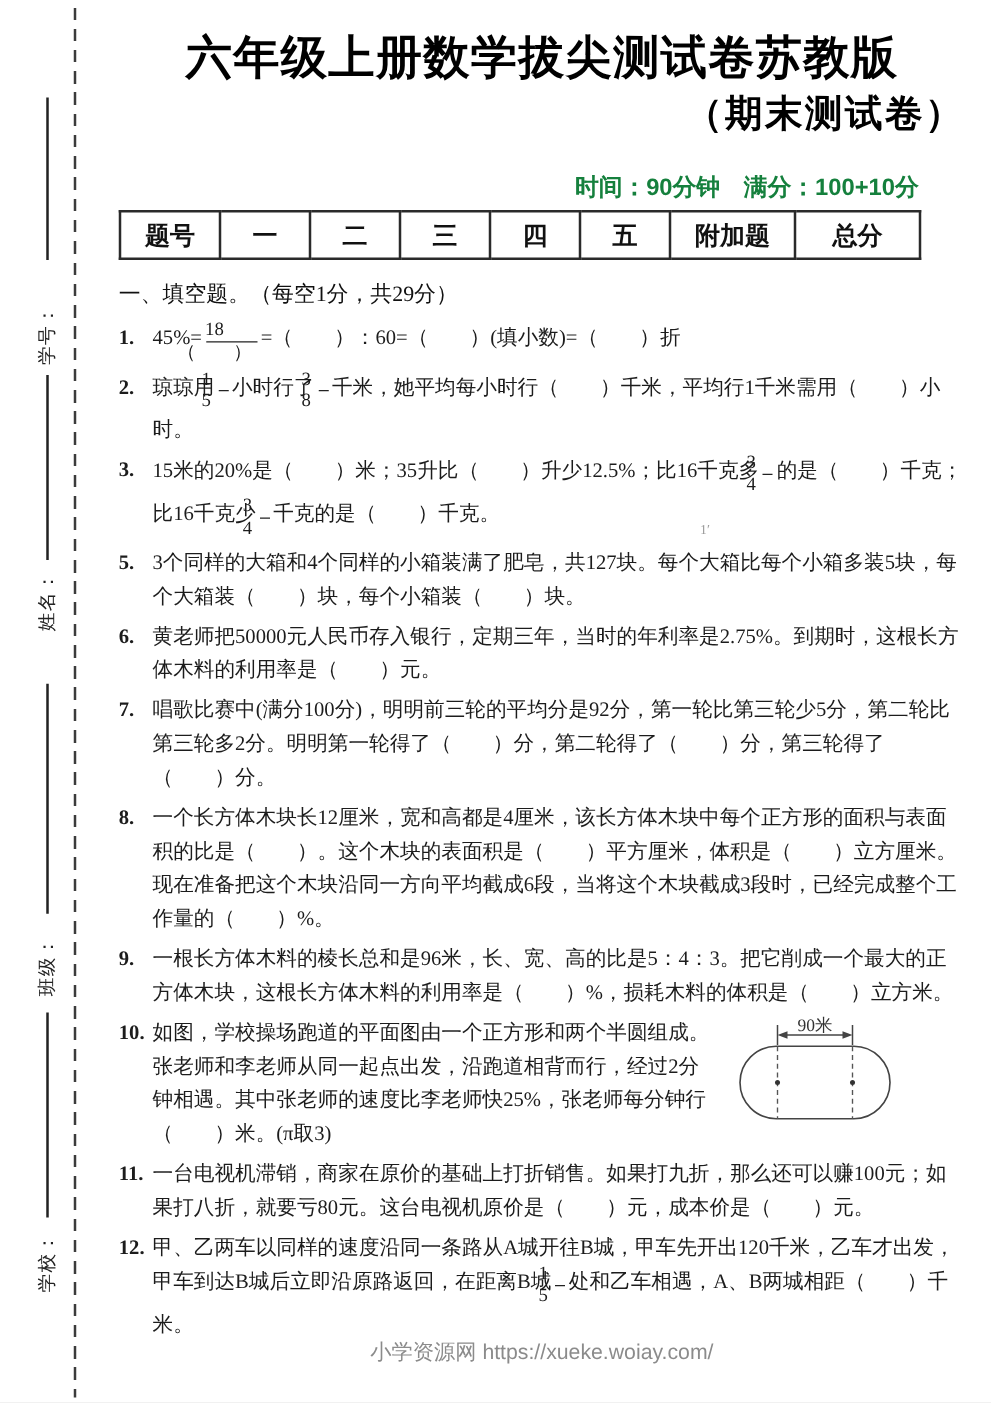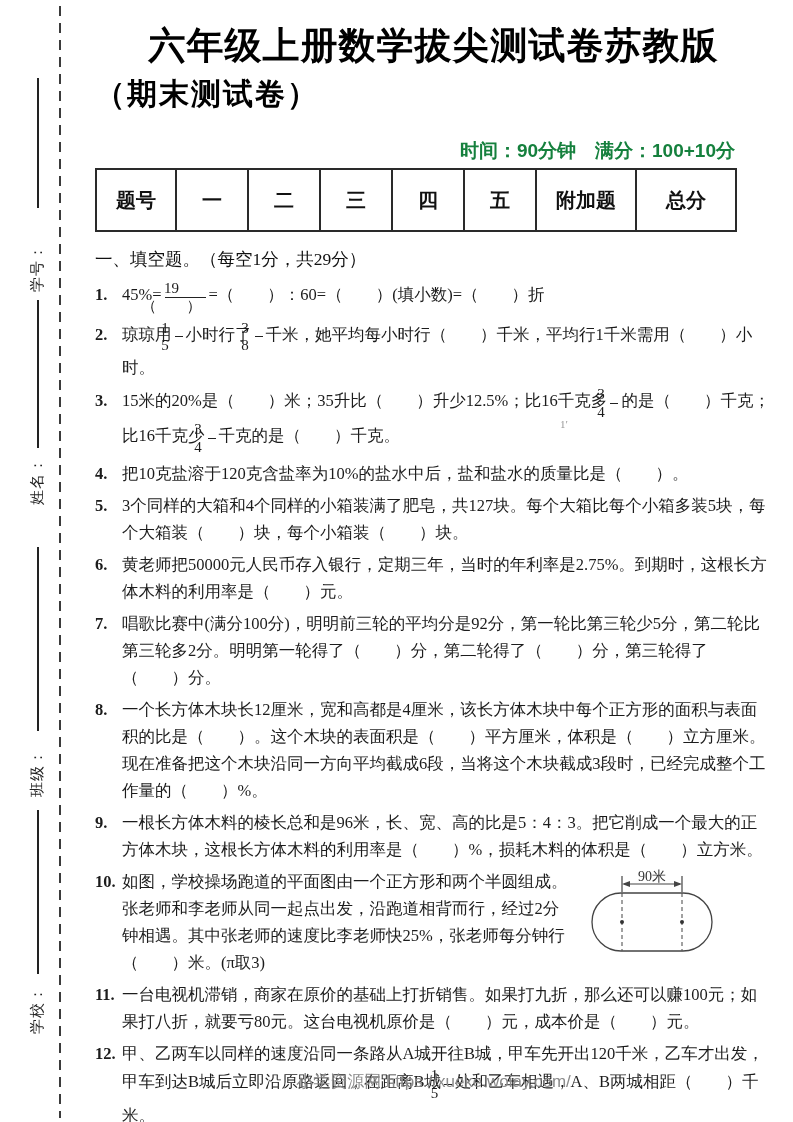--- a/index.html
+++ b/index.html
@@ -19,32 +19,32 @@
     transform:rotate(-90deg); transform-origin:0 0;
     font-size:15px; letter-spacing:1px; color:#222;
   }
   
   .content { position:absolute; left:95px; top:24px; width:677px; }
   .title {
     font-family:"Liberation Sans", sans-serif; font-weight:bold;
     font-size:37px; line-height:44px; text-align:center; letter-spacing:1px; color:#000;
   }
   .subtitle {
-    font-family:Liberation Sans, sans-serif; font-weight:bold;
-    font-size:30px; line-height:40px; text-align:left; letter-spacing:2px; margin-top:6px; color:#000;
+    font-family:Liberation Mono, monospace; font-weight:bold;
+    font-size:30px; line-height:40px; text-align:right; letter-spacing:2px; margin-top:6px; color:#000;
   }
   .exam-info {
     width:640px; margin-top:25px; text-align:right;
     font-family:"Liberation Sans", sans-serif; font-weight:bold; font-size:19px; line-height:24px; color:#15803d;
   }
   
   .score-table { border-collapse:collapse; width:640px; margin-top:5px; table-layout:fixed; }
   .score-table td {
     border:2px solid #2a2a2a; height:36px; text-align:center; vertical-align:middle;
-    font-size:20px; font-weight:bold; color:#111; padding:12px;
+    font-size:20px; font-weight:bold; color:#111; padding:0;
   }
   
   .section-heading { margin:15px 0 9px 0; font-size:17.5px; font-weight:normal; color:#111; }
   .q { position:relative; font-size:16.5px; line-height:27px; padding-left:27px; text-indent:-27px; margin-bottom:5px; }
   .qno { display:inline-block; width:27px; text-indent:0; font-weight:bold; }
   .frac {
     display:inline-block; text-align:center; vertical-align:-0.7em;
     line-height:1.12; font-size:15px; margin:0 3px;
   }
   .frac .fnum { display:block; padding:0 4px; }
@@ -107,34 +107,31 @@
         <td>五</td>
         <td>附加题</td>
         <td>总分</td>
       </tr>
     </tbody>
       </table>
 
     <div class="section-heading">一、填空题。（每空1分，共29分）</div>
 
     <div class="q">
-      <span class="qno">1.</span><span>45%=</span><span class="frac"><span class="fnum">19</span><span class="fden">（　　）</span></span><span>=（　　）：60=（　　）(填小数)=（　　）折</span>
+      <span class="qno">1.</span><span>45%=</span><span class="frac"><span class="fnum">18</span><span class="fden">（　　）</span></span><span>=（　　）：60=（　　）(填小数)=（　　）折</span>
     </div>
 
     <div class="q">
       <span class="qno">2.</span><span>琼琼用</span><span class="frac"><span class="fnum">1</span><span class="fden">5</span></span><span>小时行了</span><span class="frac"><span class="fnum">3</span><span class="fden">8</span></span><span>千米，她平均每小时行（　　）千米，平均行1千米需用（　　）小时。</span>
     </div>
 
     <div class="q">
       <span class="qno">3.</span><span>15米的20%是（　　）米；35升比（　　）升少12.5%；比16千克多</span><span class="frac"><span class="fnum">3</span><span class="fden">4</span></span><span>的是（　　）千克；比16千克少</span><span class="frac"><span class="fnum">3</span><span class="fden">4</span></span><span>千克的是（　　）千克。</span>
     </div>
 
-    <div class="q">
-      <span class="qno">4.</span><span>把10克盐溶于120克含盐率为10%的盐水中后，盐和盐水的质量比是（　　）。</span>
-    </div>
 
     <div class="q">
       <span class="qno">5.</span><span>3个同样的大箱和4个同样的小箱装满了肥皂，共127块。每个大箱比每个小箱多装5块，每个大箱装（　　）块，每个小箱装（　　）块。</span>
     </div>
 
     <div class="q">
       <span class="qno">6.</span><span>黄老师把50000元人民币存入银行，定期三年，当时的年利率是2.75%。到期时，这根长方体木料的利用率是（　　）元。</span>
     </div>
 
     <div class="q">

